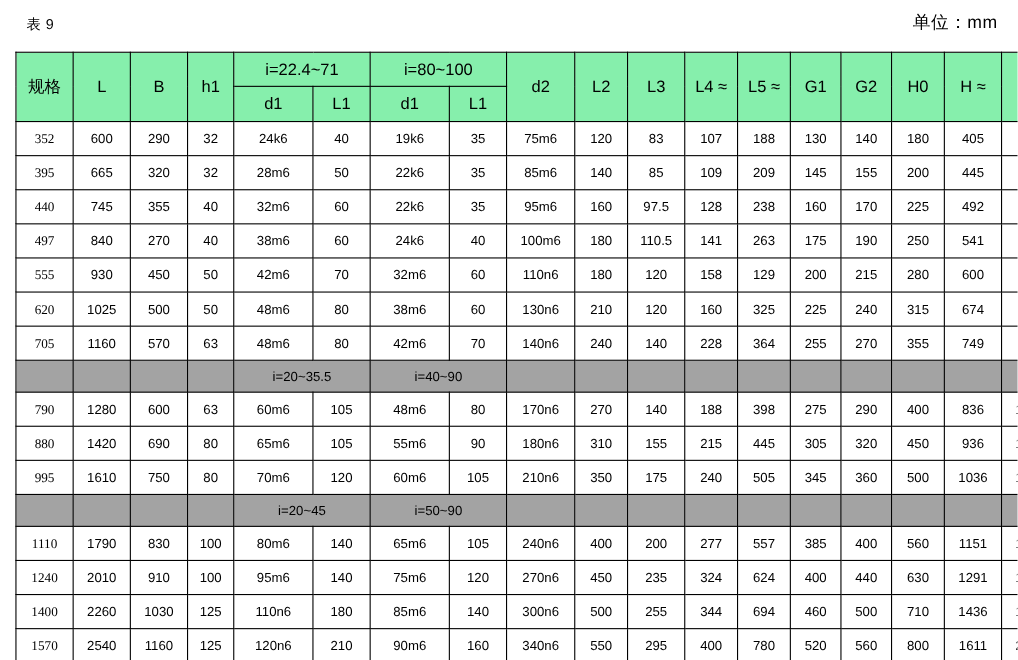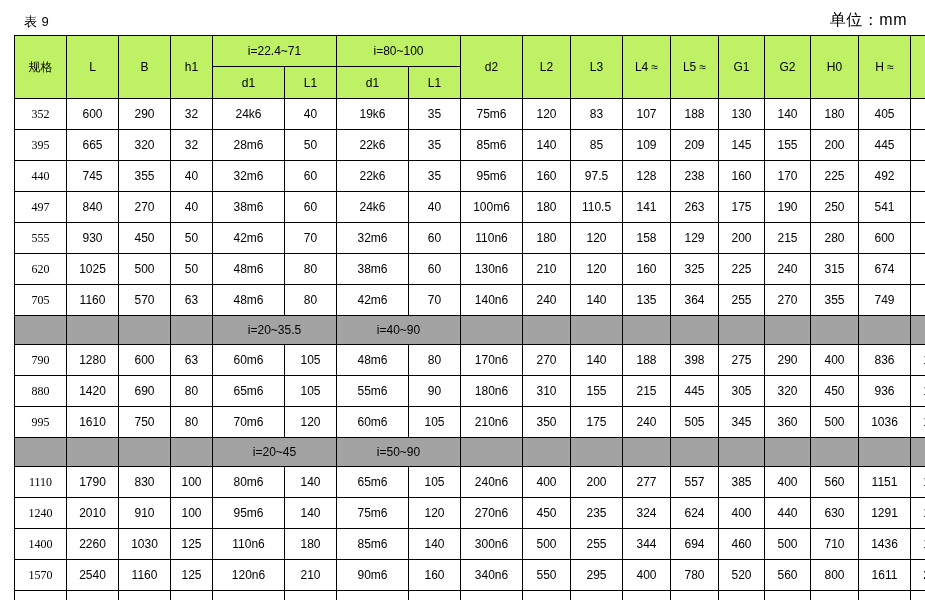--- a/index.html
+++ b/index.html
@@ -20,21 +20,21 @@
     width: 925px;
     height: 600px;
     box-sizing: border-box;
     padding: 8px 14px 0 14px;
   }
   .caption-row {
     display: flex;
     justify-content: space-between;
     align-items: flex-end;
     font-size: 13px;
-    padding: 2px 4px 4px 10px;
+    padding: 2px 4px 16px 10px;
   }
   .caption-left {
     font-size: 13px;
     letter-spacing: 0.5px;
   }
   .caption-right {
     font-size: 16px;
     letter-spacing: 0.5px;
   }
   table.spec {
@@ -47,22 +47,22 @@
     border: 1px solid #000000;
     text-align: center;
     vertical-align: middle;
     font-size: 12px;
     font-weight: normal;
     padding: 0;
     height: 30px;
     background: #ffffff;
   }
   table.spec th {
-    background: #bef264;
-    font-size: 12px;
+    background: #86efac;
+    font-size: 15px;
   }
   td.firstcol {
     background: #d9d9d9;
     font-family: Liberation Serif, serif;
   }
   tr.sub-header td {
     background: #a3a3a3;
     height: 28px;
   }
   td.blank {
@@ -277,21 +277,21 @@
         <td>1160</td>
         <td>570</td>
         <td>63</td>
         <td>48m6</td>
         <td>80</td>
         <td>42m6</td>
         <td>70</td>
         <td>140n6</td>
         <td>240</td>
         <td>140</td>
-        <td>135</td>
+        <td>228</td>
         <td>364</td>
         <td>255</td>
         <td>270</td>
         <td>355</td>
         <td>749</td>
         <td>960</td>
       </tr>
 
       <tr class="sub-header">
         <td class="blank"></td>

